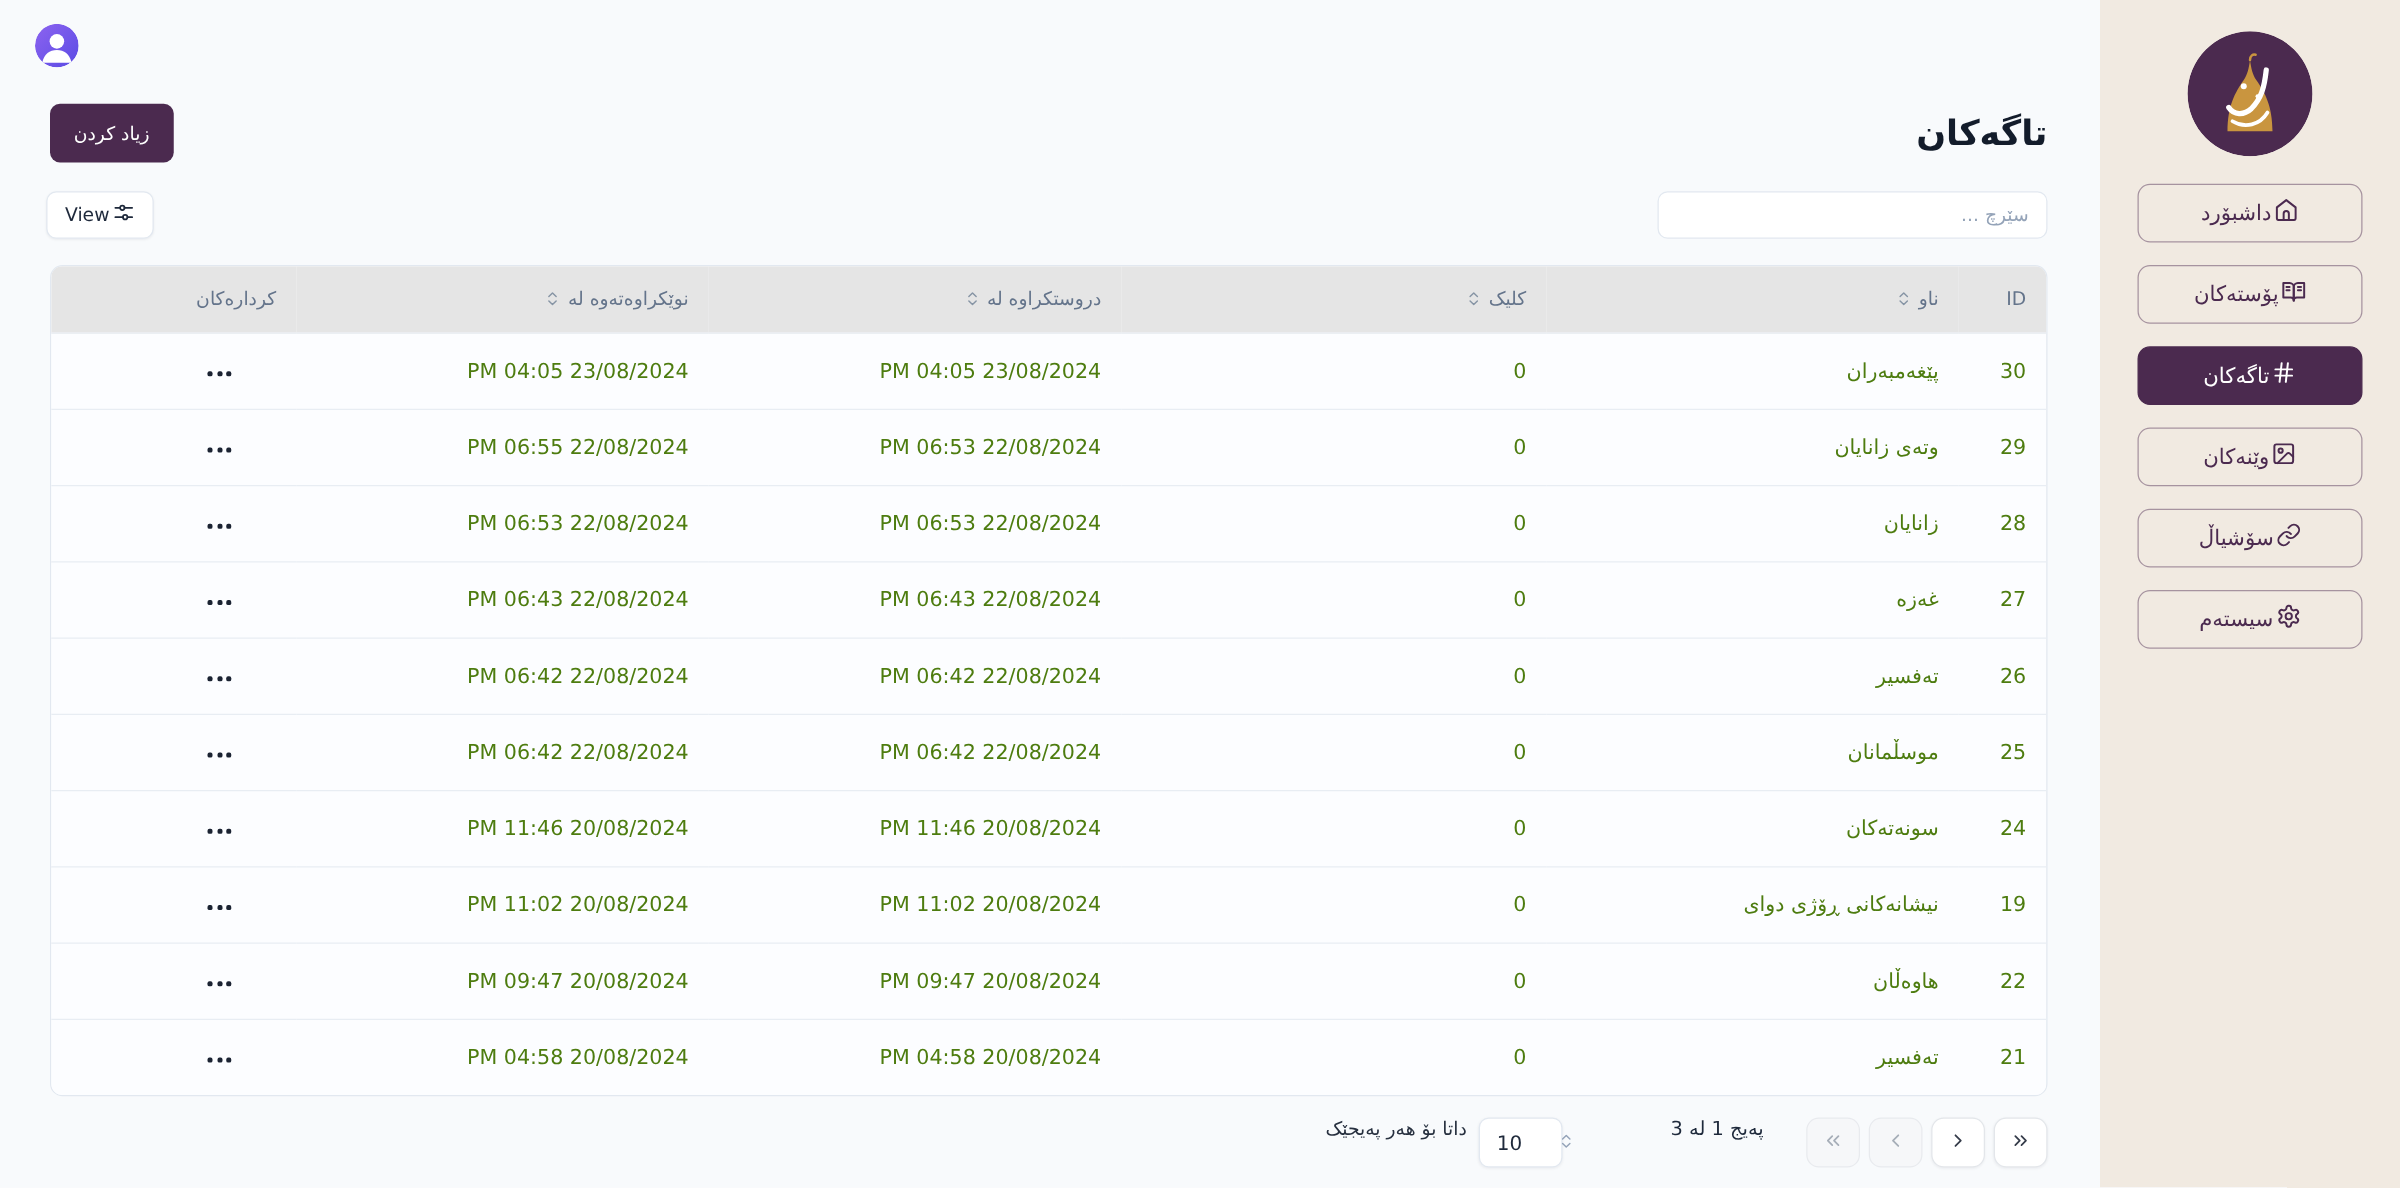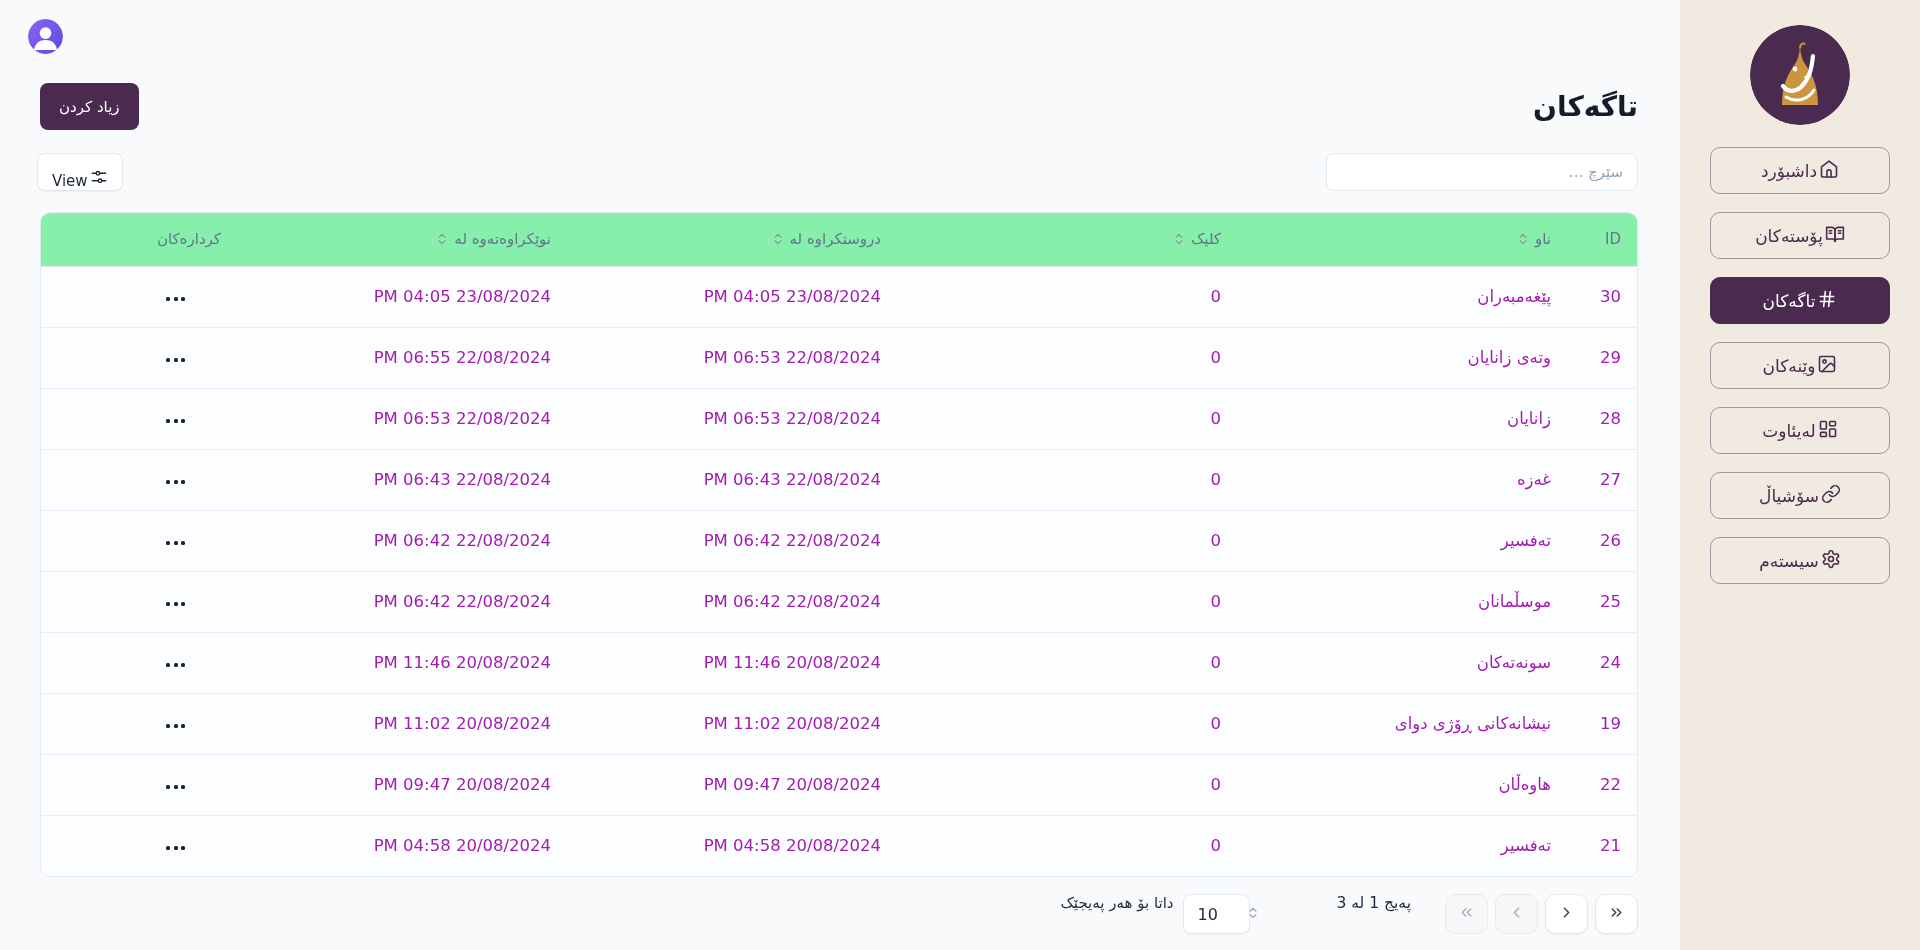--- a/index.html
+++ b/index.html
@@ -30,38 +30,38 @@
   .page-title { font-size:28px; font-weight:700; color:#131c2b; }
   .btn-add { background:#4b2a4f; color:#fff; border:none; border-radius:8px;
     height:47px; padding:0 19px; font-size:15px; cursor:pointer; font-family:inherit; }
   .topbar2 { display:flex; justify-content:space-between; align-items:center;
     padding:0 42px 0 37px; margin-top:23px; }
   .search { width:312px; height:38px; background:#fff; border:1px solid #e2e8f0;
     border-radius:8px; padding:0 14px; font-size:15px; color:#334155;
     font-family:inherit; text-align:right; direction:rtl; }
   .search::placeholder { color:#94a3b8; }
   .btn-view { direction:ltr; background:#fff; border:1px solid #e2e8f0; border-radius:8px;
-    height:38px; padding:0 14px; display:flex; align-items:flex-end; gap:2px;
+    height:38px; padding:0 14px; display:flex; align-items:center; gap:2px;
     font-size:15px; color:#1e293b; cursor:pointer; font-family:inherit;
     box-shadow:0 1px 2px rgba(16,24,40,.06); }
   .btn-view svg { width:18px; height:18px; stroke:#1e293b; fill:none;
     stroke-width:1.8; stroke-linecap:round; }
 
   
   .card { margin:21px 42px 0 40px; background:#fdfdfe; border:1px solid #e2e8f0;
     border-radius:10px; overflow:hidden; }
   table { width:100%; border-collapse:collapse; table-layout:fixed; direction:rtl; }
   col.w-id{width:70px} col.w-name{width:330px} col.w-clicks{width:340px}
   col.w-created{width:330px} col.w-updated{width:330px} col.w-actions{width:auto}
-  thead th { height:53px; background:#86efac; color:#64748b; font-weight:500;
+  thead th { height:53px; background:#e5e5e5; color:#64748b; font-weight:500;
     font-size:15px; text-align:right; padding:0 16px; border-bottom:1px solid #e5eaf0; }
   thead th .th-inner { display:inline-flex; align-items:center; gap:5px; cursor:pointer; }
   .sort-icon svg { width:14px; height:14px; stroke:#8795a5; fill:none;
     stroke-width:2; stroke-linecap:round; stroke-linejoin:round; display:block; }
-  tbody td { height:61px; font-size:16.5px; color:#a21caf; text-align:right;
+  tbody td { height:61px; font-size:16.5px; color:#4d7c0f; text-align:right;
     padding:0 16px; border-bottom:1px solid #e8edf3; background:#fcfdff;
     white-space:nowrap; overflow:hidden; }
   tbody tr:last-child td { border-bottom:none; }
   td.c-actions { padding-left:0; padding-right:50px; }
   .dots { background:none; border:none; cursor:pointer; display:inline-flex;
     gap:3.5px; align-items:center; padding:6px 2px; }
   .dots i { width:4px; height:4px; border-radius:1.5px; background:#1b2332; display:block; }
 
   
   .pagebar { direction:ltr; display:flex; justify-content:flex-end; 
@@ -133,31 +133,20 @@
     </button>
     <button class="nav-btn">
       <span>
         <svg viewBox="0 0 24 24">
             <rect x="3" y="3" width="18" height="18" rx="2"></rect>
             <circle cx="9" cy="9" r="2"></circle>
             <path d="m21 15-3.1-3.1a2 2 0 0 0-2.8 0L6 21"></path>
           </svg>
       </span>
       <span>وێنەکان</span>
-    </button>
-    <button class="nav-btn">
-      <span>
-        <svg viewBox="0 0 24 24">
-            <rect x="3" y="3" width="7" height="9" rx="1"></rect>
-            <rect x="14" y="3" width="7" height="5" rx="1"></rect>
-            <rect x="14" y="12" width="7" height="9" rx="1"></rect>
-            <rect x="3" y="16" width="7" height="5" rx="1"></rect>
-          </svg>
-      </span>
-      <span>لەیئاوت</span>
     </button>
     <button class="nav-btn">
       <span>
         <svg viewBox="0 0 24 24">
             <path d="M10 13a5 5 0 0 0 7.54.54l3-3a5 5 0 0 0-7.07-7.07l-1.72 1.71"></path>
             <path d="M14 11a5 5 0 0 0-7.54-.54l-3 3a5 5 0 0 0 7.07 7.07l1.71-1.71"></path>
           </svg>
       </span>
       <span>سۆشیاڵ</span>
     </button>

